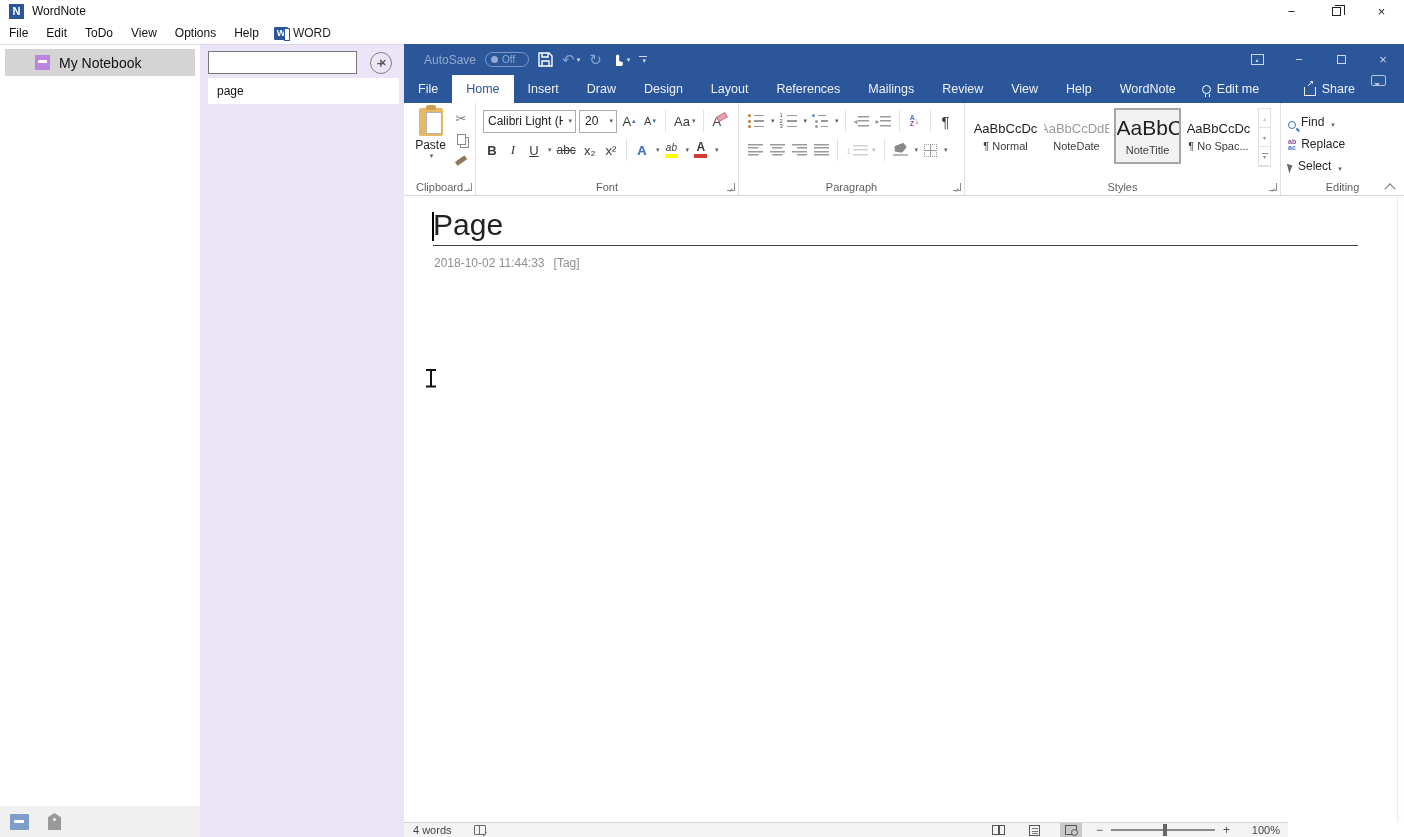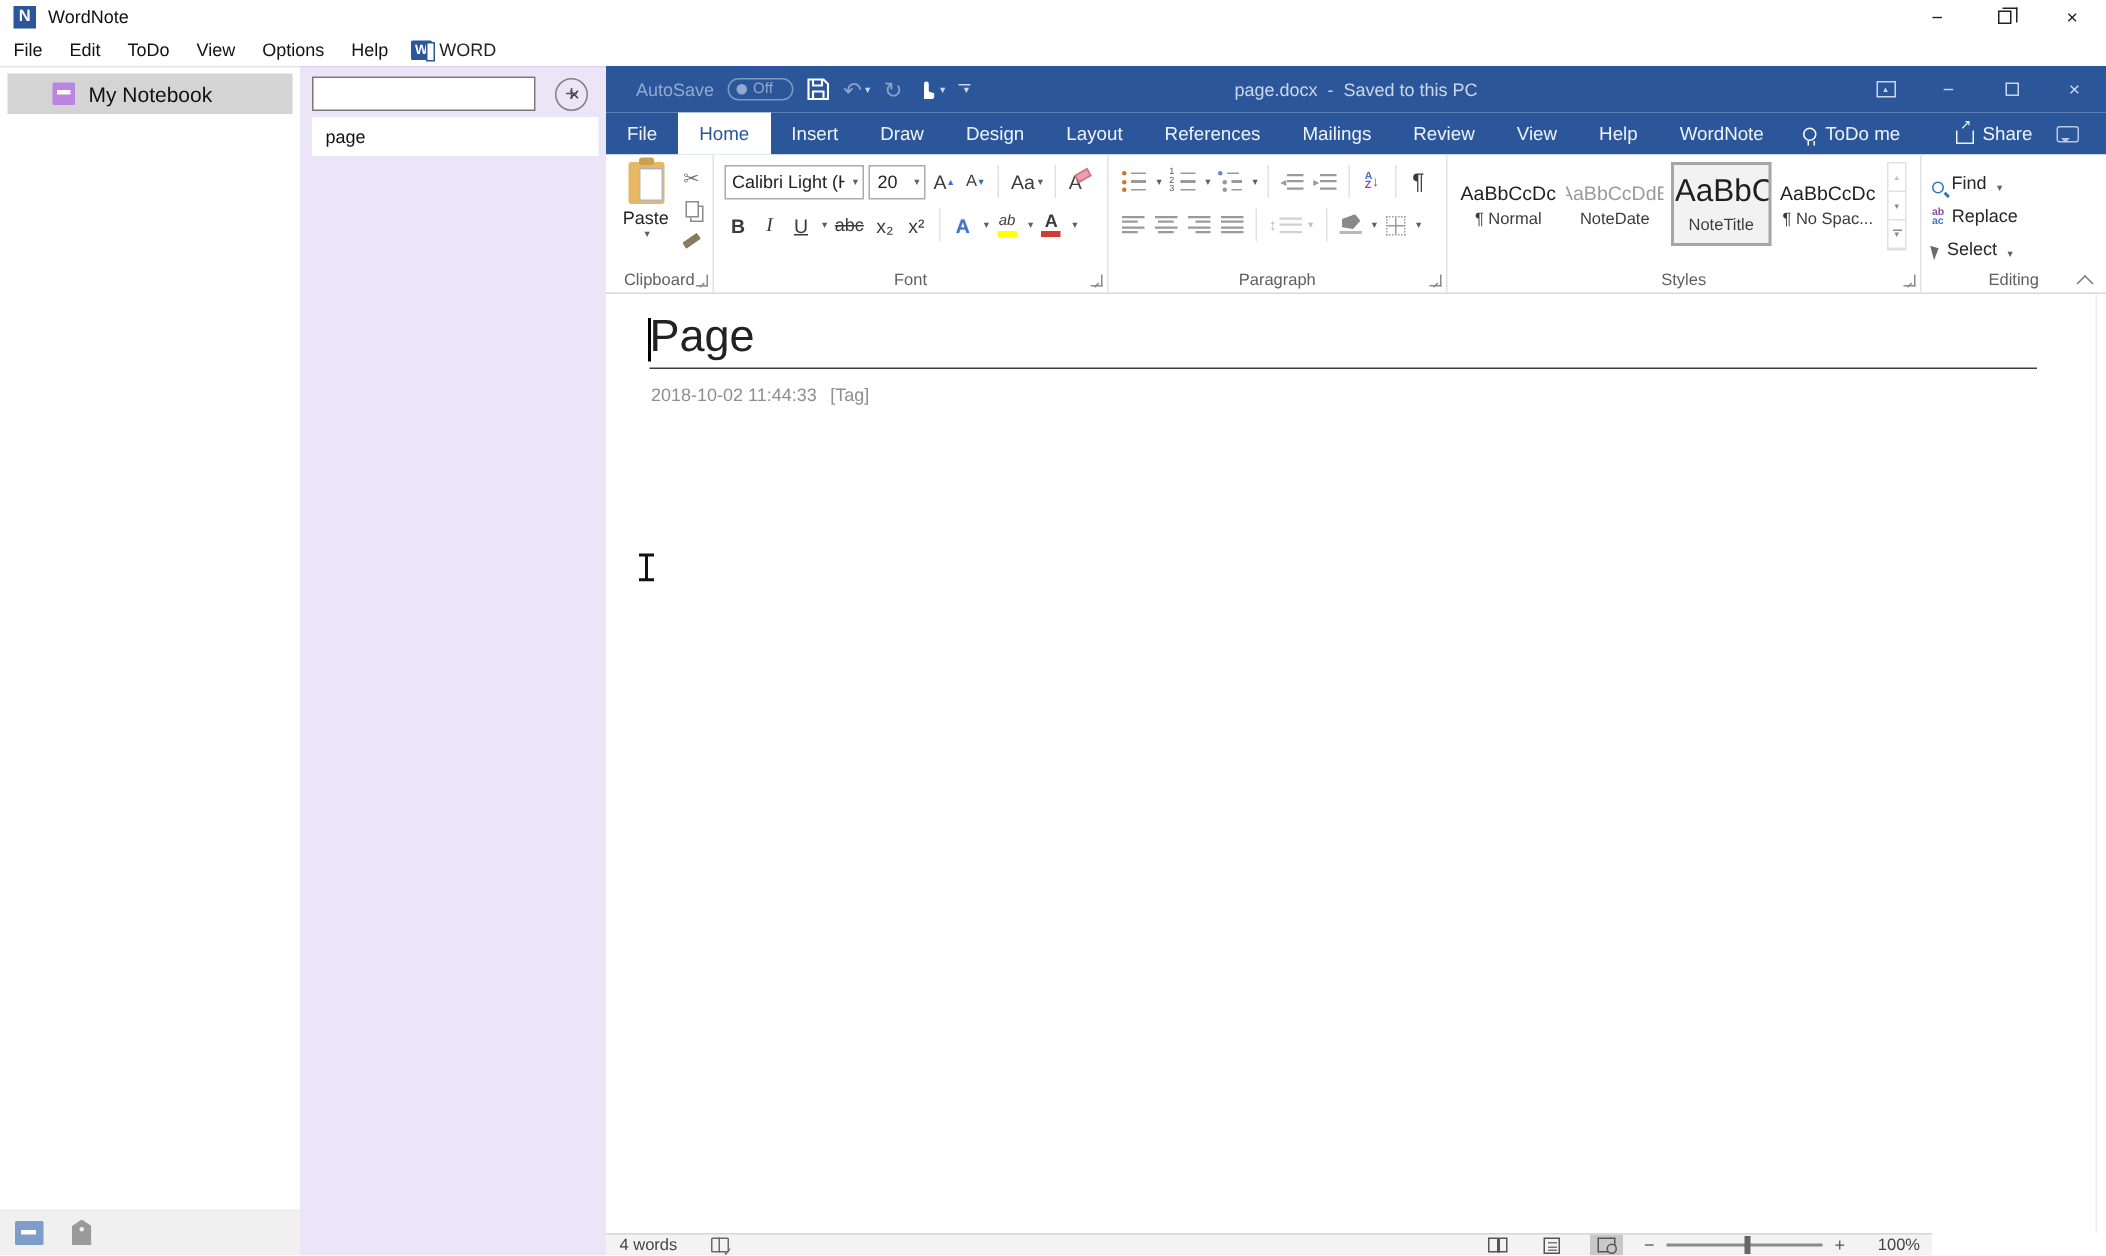--- a/index.html
+++ b/index.html
@@ -71,21 +71,21 @@
   .ribbon-opts-glyph { width:13px; height:11px; border:1px solid #cdd8ec; display:flex; align-items:center; justify-content:center; font-size:6px; color:#cdd8ec; }
   .w-restore { width:9px; height:9px; border:1px solid #cdd8ec; }
 
   
   #w-tabs { left:0; top:31px; width:1000px; height:28px; background:#2b579a; display:flex; align-items:flex-end; }
   .rtab { height:28px; display:flex; align-items:center; padding:0 14px; font-size:12.5px; color:#eef2f8; }
   .rtab.active { background:#fff; color:#2b579a; }
   .tellme { display:flex; align-items:center; gap:6px; padding:0 12px; color:#eef2f8; font-size:12.5px; height:28px; }
   .bulb { width:9px; height:9px; border:1.3px solid #fff; border-radius:50%; position:relative; }
   .bulb::after { content:""; position:absolute; left:2px; bottom:-4px; width:3px; height:3px; border-left:1.3px solid #fff; border-right:1.3px solid #fff; }
-  .share-area { margin-left:auto; display:flex; align-items:center; gap:8px; padding-right:10px; height:28px; color:#eef2f8; font-size:12.5px; }
+  .share-area { margin-left:auto; display:flex; gap:8px; padding-right:10px; height:28px; color:#eef2f8; font-size:12.5px; }
   .share-btn { display:flex; align-items:center; gap:6px; padding:0 8px; }
   .share-glyph { width:12px; height:9px; border:1.3px solid #eef2f8; border-top:none; position:relative; margin-top:5px; }
   .share-glyph::after { content:"↗"; position:absolute; left:2px; top:-9px; font-size:9px; color:#eef2f8; }
   .comment-glyph { width:15px; height:11px; border:1.3px solid #b9c7e2; border-radius:2px; position:relative; margin-right:8px; }
   .comment-glyph::after { content:""; position:absolute; left:2px; bottom:-4px; border:3px solid transparent; border-top-color:#b9c7e2; }
 
   
   #w-ribbon { left:0; top:59px; width:1000px; height:93px; background:#fff; border-bottom:1px solid #d8d8d8; display:flex; }
   .rgroup { height:92px; border-right:1px solid #e1e1e1; position:relative; display:flex; flex-direction:column; }
   .rg-body { flex:1; padding:5px 5px 0 7px; }
@@ -264,25 +264,20 @@
     <div class="add-btn">
         <span>+</span>
       </div>
   </div>
   <div class="page-item">page</div>
 </div>
 
 <div id="word" class="abs">
 
   <div id="w-titlebar" class="w-abs">
-    <div class="w-title">
-      <span>page.docx</span>
-      &nbsp;<span>-</span>&nbsp;
-      <span>Saved to this PC</span>
-    </div>
     <div class="qat">
       <span class="autosave-label">AutoSave</span>
       <span class="autosave-pill">
         <span class="autosave-dot"></span>
         <span class="autosave-state">Off</span>
       </span>
       <span class="qat-icon">
         <svg width="15" height="15" viewBox="0 0 15 15">
             <path d="M1 1 h10 l3 3 v10 h-13 z M4 1 v4 h6 v-4 M4 9 h7 v5 h-7 z" fill="none" stroke="#fff" stroke-width="1.4"></path>
           </svg>
@@ -329,21 +324,21 @@
     <div class="rtab">Design</div>
     <div class="rtab">Layout</div>
     <div class="rtab">References</div>
     <div class="rtab">Mailings</div>
     <div class="rtab">Review</div>
     <div class="rtab">View</div>
     <div class="rtab">Help</div>
     <div class="rtab">WordNote</div>
     <div class="tellme">
       <span class="bulb"></span>
-      <span>ToDo me</span>
+      <span>Edit me</span>
     </div>
     <div class="share-area">
       <div class="share-btn">
         <span class="share-glyph"></span>
         <span>Share</span>
       </div>
       <span class="comment-glyph"></span>
     </div>
   </div>
 

